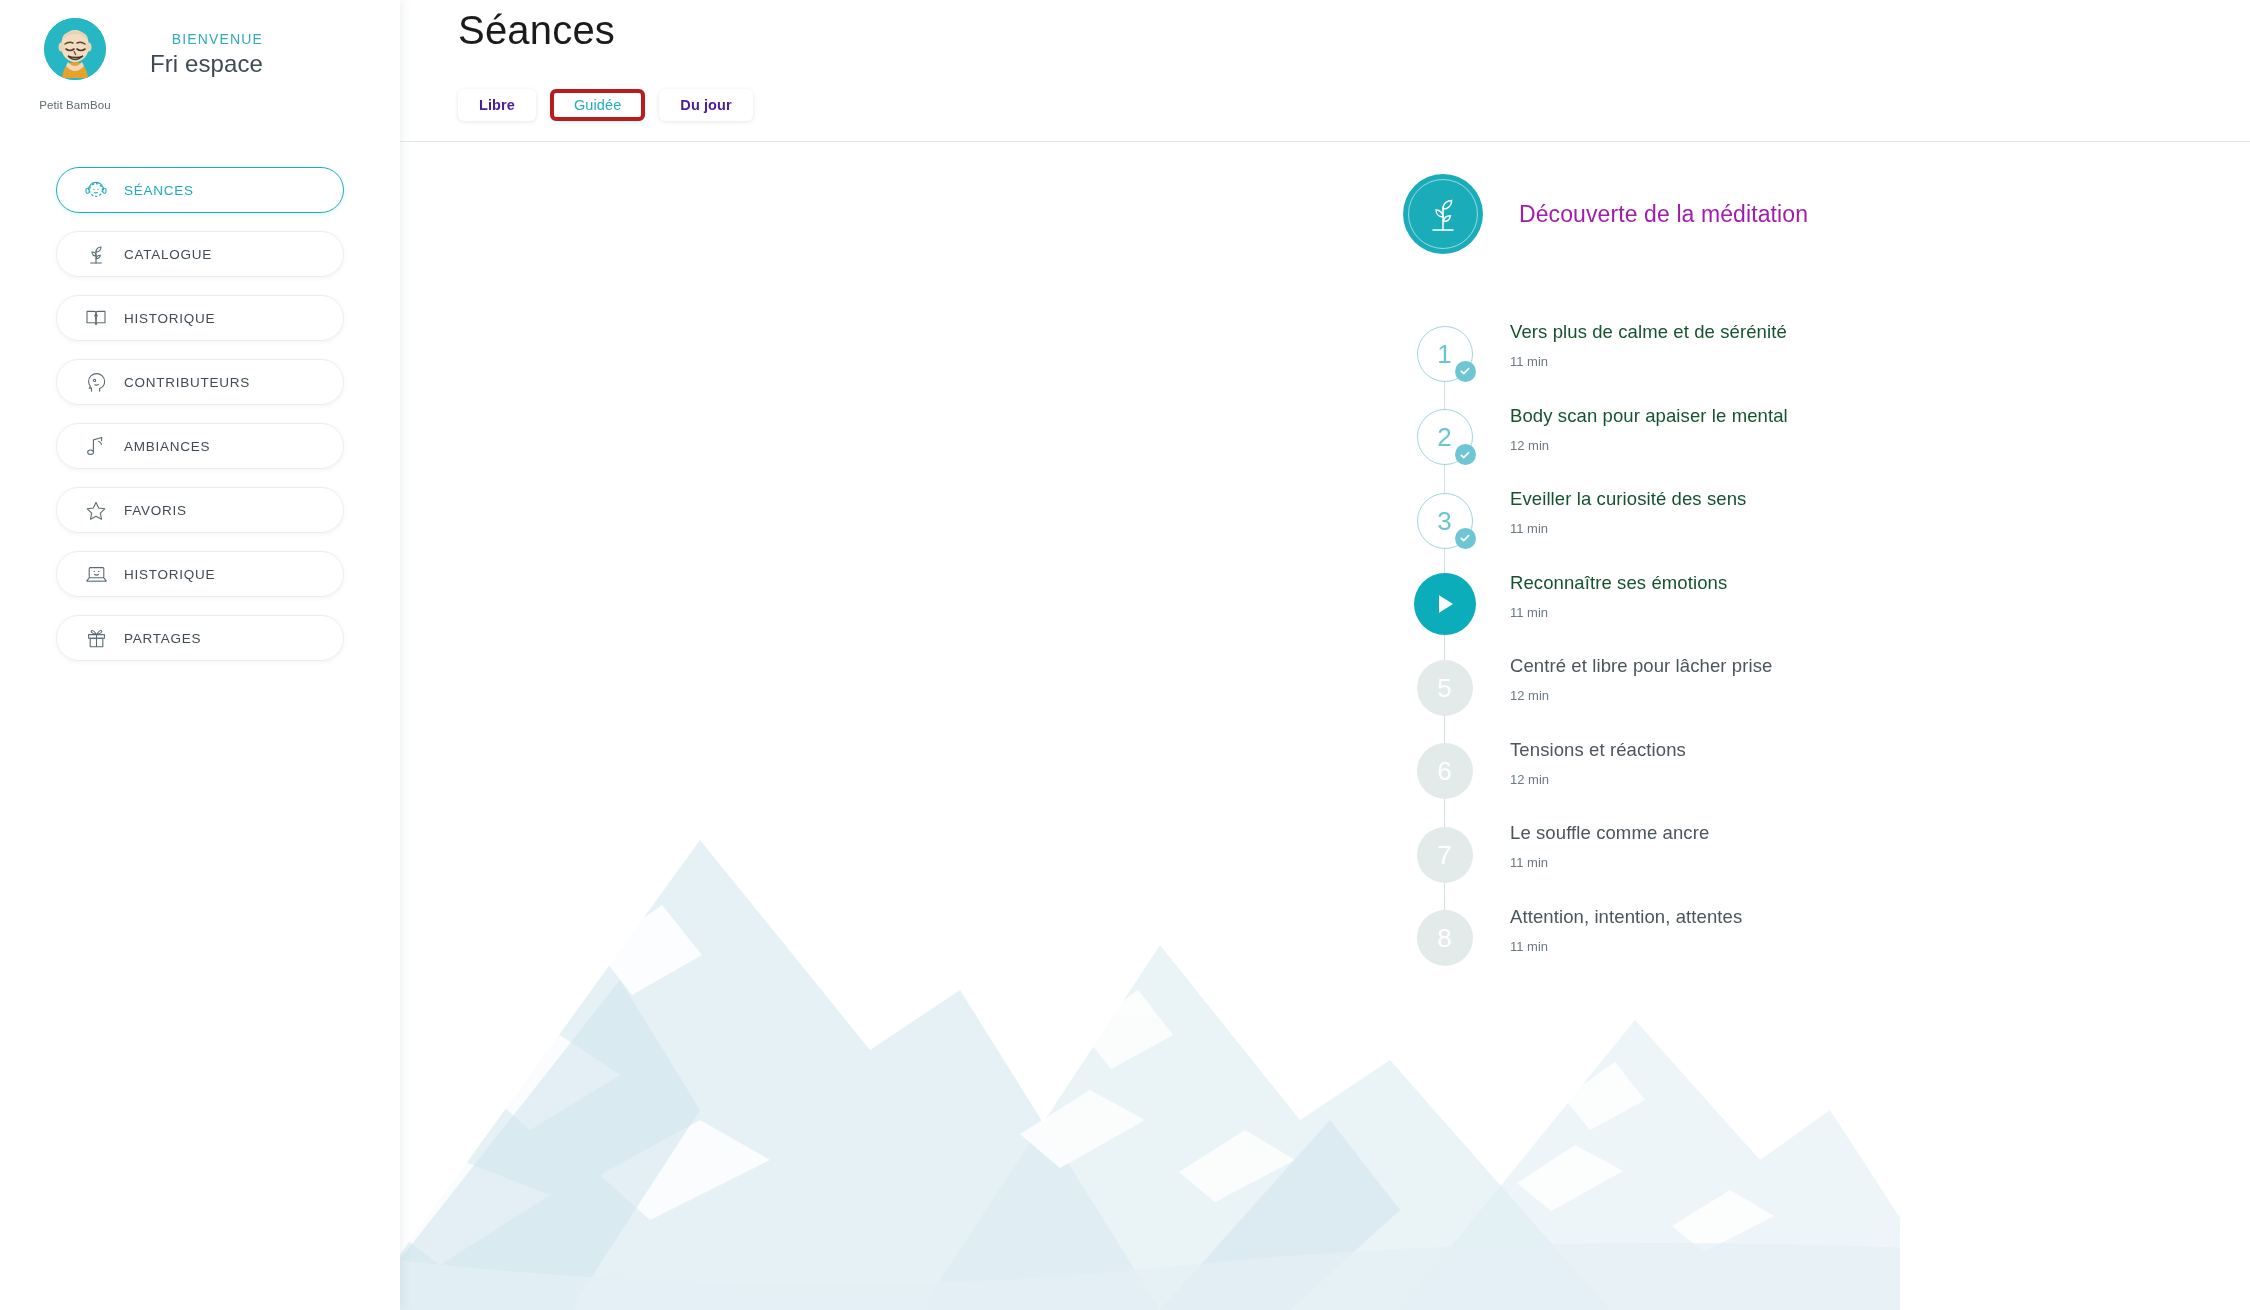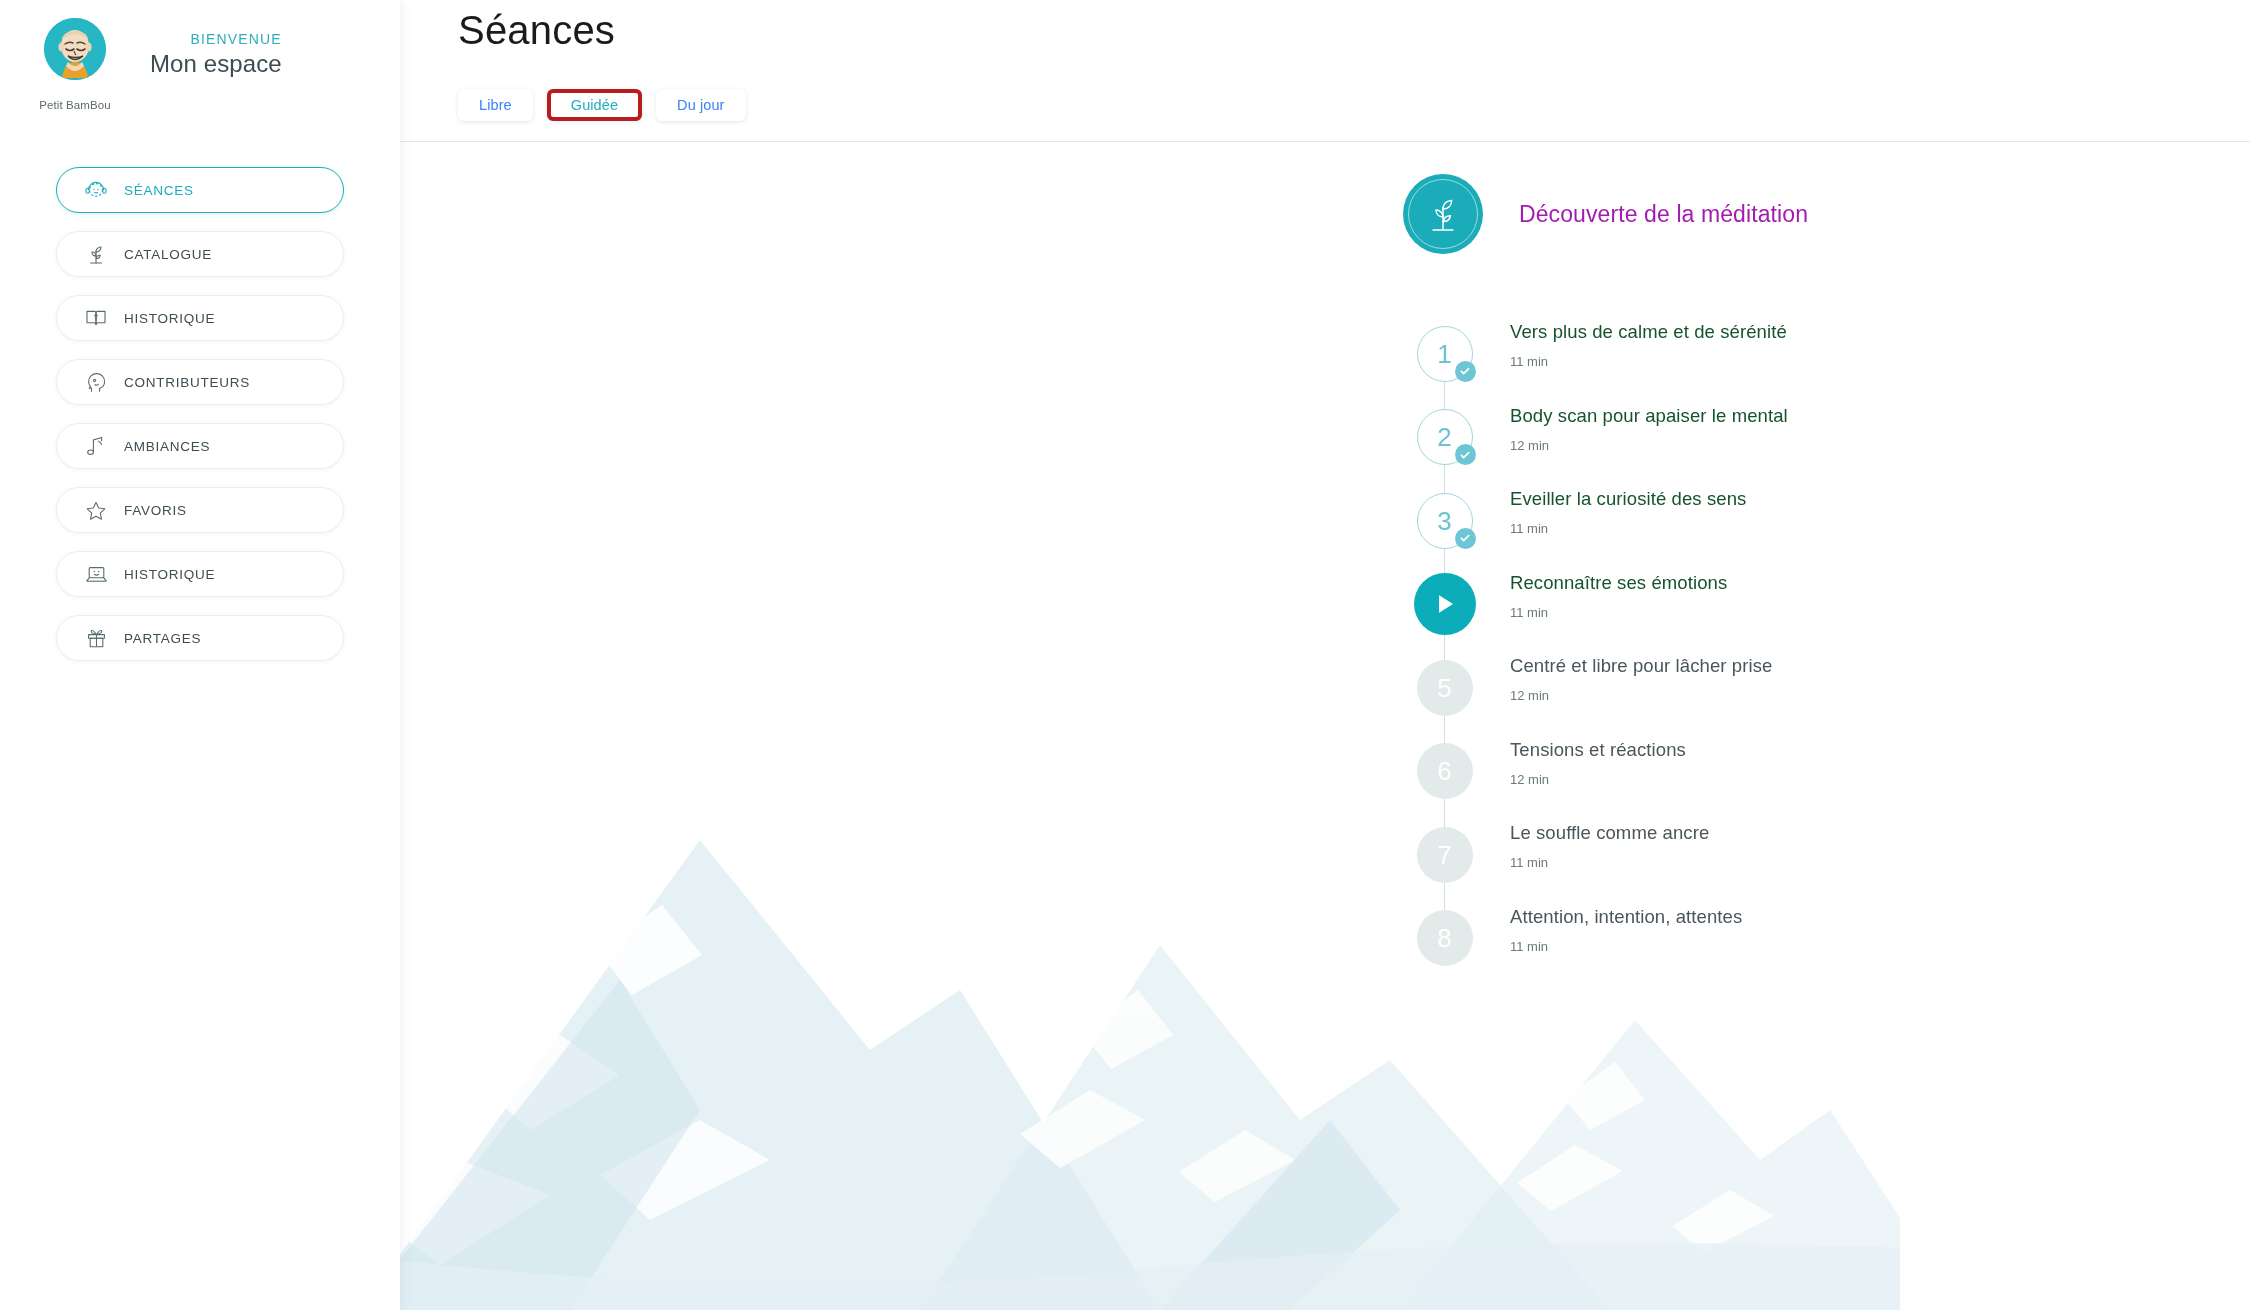--- a/index.html
+++ b/index.html
@@ -90,21 +90,21 @@
     position: absolute; left: 58px; top: 8px;
     font-size: 40px; color: #1b1b1b; font-weight: 400; letter-spacing: .2px;
   }
   .tabs { position: absolute; left: 58px; top: 89px; display: flex; gap: 14px; }
   .tab {
     height: 32px; padding: 0 20px;
     display: flex; align-items: center; justify-content: center;
     border-radius: 6px; background: #ffffff;
     border: 1px solid transparent;
     box-shadow: 0 1px 4px rgba(110,130,140,0.20);
-    font-size: 14.5px; font-weight: normal; color: #3b82f6;
+    font-size: 14.5px; font-weight: bold; color: #4c1d95;
     letter-spacing: .1px; cursor: pointer; white-space: nowrap;
   }
   .tab.active {
     color: #22aec0; border: 4px solid #b91c1c;
     box-shadow: 0 1px 4px rgba(34,174,192,0.18);
     font-weight: 400;
   }
   .header-rule {
     position: absolute; left: 0; right: 0; top: 141px; height: 1px;
     background: #dfe7e8;
@@ -203,21 +203,21 @@
             <path d="M22 31 q4 3 8 0" stroke="#4a3726" stroke-width="1.6" fill="none" stroke-linecap="round"></path>
             <path d="M33 31 q4 3 8 0" stroke="#4a3726" stroke-width="1.6" fill="none" stroke-linecap="round"></path>
             <path d="M24 38 q7 7 15 0 q-7 3 -15 0Z" fill="#ffffff" stroke="#4a3726" stroke-width="1.3"></path>
             <path d="M30 33 q1 3 2 4" stroke="#6b5236" stroke-width="1.2" fill="none"></path>
           </svg>
         </div>
         <div class="avatar-name">Petit BamBou</div>
       </div>
       <div class="welcome-block">
         <div class="welcome-kicker">BIENVENUE</div>
-        <div class="welcome-title">Mon espace</div>
+        <div class="welcome-title">Fri espace</div>
       </div>
     </div>
 
     <nav class="nav">
 
       <div class="nav-item active">
         <span class="nav-icon">
           <svg width="22" height="20" viewBox="0 0 22 20" fill="none" stroke="currentColor" stroke-width="1.1">
             <circle cx="11" cy="10" r="6.4" stroke-dasharray="2.2 2"></circle>
             <path d="M3.4 10a7.6 7.6 0 0 1 15.2 0"></path>

